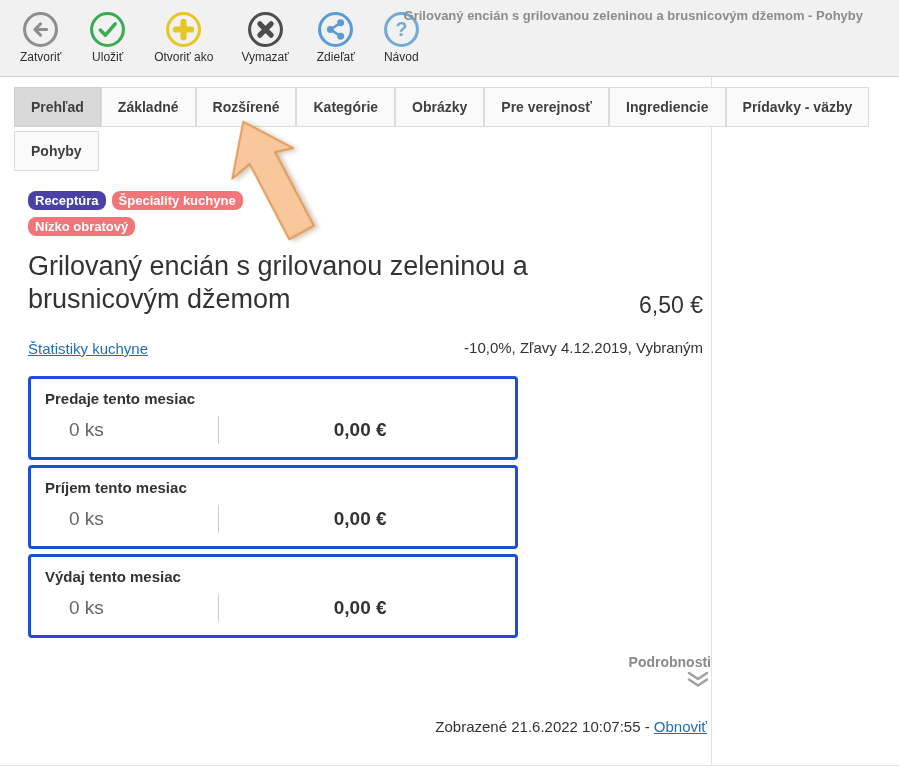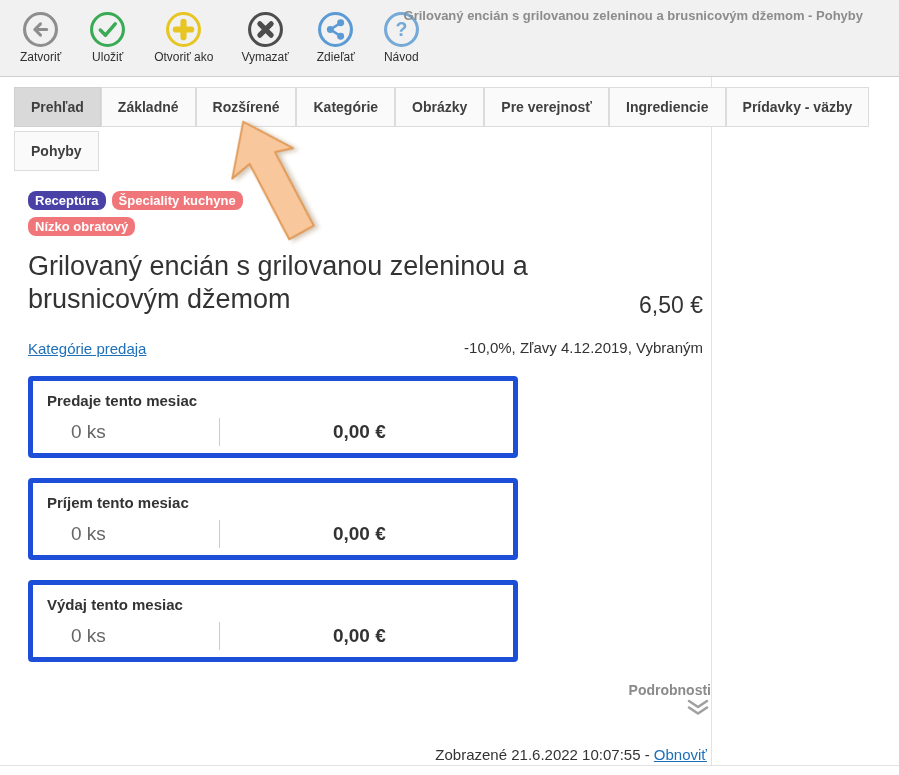--- a/index.html
+++ b/index.html
@@ -46,21 +46,21 @@
   h1 { margin:0; font-size:27px; font-weight:400; color:#333; width:600px; line-height:1.22; }
   .price-block { position:absolute; right:8px; top:42px; text-align:right; color:#333; }
   .price { font-size:23px; }
   .discount { font-size:15px; margin-top:20px; white-space:nowrap; }
   .stats-link {
     display:inline-block; margin-top:24px; font-size:15px; color:#1d6fb8;
     text-decoration:underline; cursor:pointer;
   }
   
   .cards { margin-top:18px; width:490px; }
-  .card { border:5px solid #1d4ed8; border-radius:4px; background:#fff; padding:11px 14px 7px; margin-bottom:20px; }
+  .card { border:3px solid #1d4ed8; border-radius:4px; background:#fff; padding:11px 14px 13px; margin-bottom:5px; }
   .card-title { font-size:15px; font-weight:bold; color:#333; }
   .card-values { display:flex; align-items:center; margin-top:9px; }
   .card-qty { width:38%; padding-left:24px; font-size:19px; color:#666; }
   .card-div { width:1px; height:28px; background:#ccc; }
   .card-amt { flex:1; text-align:center; font-size:19px; font-weight:bold; color:#333; }
   
   .details { margin-top:16px; text-align:right; cursor:pointer;font-weight:bold; }
   .details-label { font-size:14px; color:#8a8a8a; }
   .details-chevrons { margin-top:1px; }
   
@@ -164,21 +164,21 @@
     </div>
 
     <div class="title-row">
       <h1>Grilovaný encián s grilovanou zeleninou a brusnicovým džemom</h1>
       <div class="price-block">
         <div class="price">6,50 €</div>
         <div class="discount">-10,0%, Zľavy 4.12.2019, Vybraným</div>
       </div>
     </div>
 
-    <a class="stats-link">Kategórie predaja</a>
+    <a class="stats-link">Štatistiky kuchyne</a>
 
     <div class="cards">
       <div class="card">
         <div class="card-title">Predaje tento mesiac</div>
         <div class="card-values">
           <div class="card-qty">0 ks</div>
           <div class="card-div"></div>
           <div class="card-amt">0,00 €</div>
         </div>
       </div>

